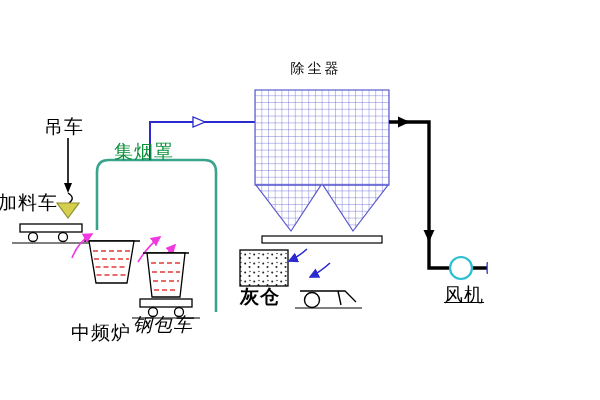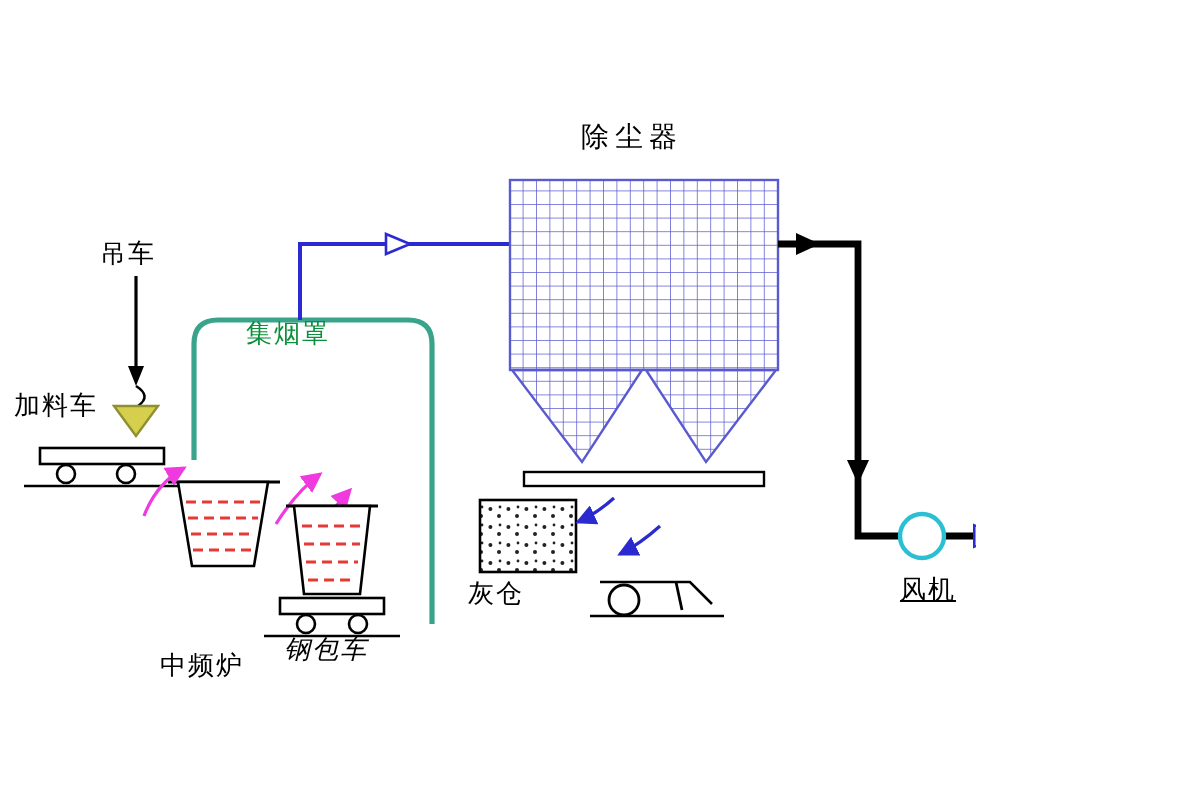--- a/index.html
+++ b/index.html
@@ -5,30 +5,30 @@
   html,body{margin:0;padding:0;background:#fff;}
   .stage{
     position:relative;width:488px;height:400px;
     background:var(--background,#fff);
     font-family:"Liberation Sans",sans-serif;
     overflow:hidden;
   }
   .stage svg{position:absolute;left:0;top:0;}
   .lbl{
     position:absolute;transform:translate(-50%,-50%);
-    font-size:13px;color:var(--ink,#000);
+    font-size:19px;color:var(--ink,#000);
     white-space:nowrap;letter-spacing:1px;
   }
   .lbl-dust{left:316px;top:69px;font-size:14px;letter-spacing:3px;}
   .lbl-crane{left:64px;top:127px;}
   .lbl-feed{left:28px;top:203px;font-family:Liberation Serif, serif;}
-  .lbl-hood{left:144px;top:167px;color:var(--label-green,#0b8f3a);}
+  .lbl-hood{left:144px;top:152px;color:var(--label-green,#0b8f3a);}
   .lbl-furnace{left:101px;top:289px;margin-top:44px;}
   .lbl-ladle{left:163px;top:325px;font-style:italic;}
-  .lbl-ash{left:248px;top:297px;}
+  .lbl-ash{left:260px;top:297px;font-weight:bold;}
   .lbl-fan{left:464px;top:295px;text-decoration:underline;}
 
   .gridline{stroke:var(--grid-blue,#5a5ad0);stroke-width:.75;}
   .grid-edge{stroke:var(--grid-blue,#5a5ad0);stroke-width:1.2;}
   .fill-blue{fill:var(--pipe-blue,#2a2ad0);}
   .fill-pink{fill:var(--fume-pink,#f03ae0);}
   .pipe-b{stroke:var(--pipe-blue,#2a2ad0);stroke-width:2;fill:none;}
   .pipe-k{stroke:var(--ink,#000);stroke-width:3.4;fill:none;}
   .thin-k{stroke:var(--ink,#000);stroke-width:1.3;fill:none;}
   .hood{stroke:var(--hood-green,#3aa38c);stroke-width:2.6;fill:none;}

